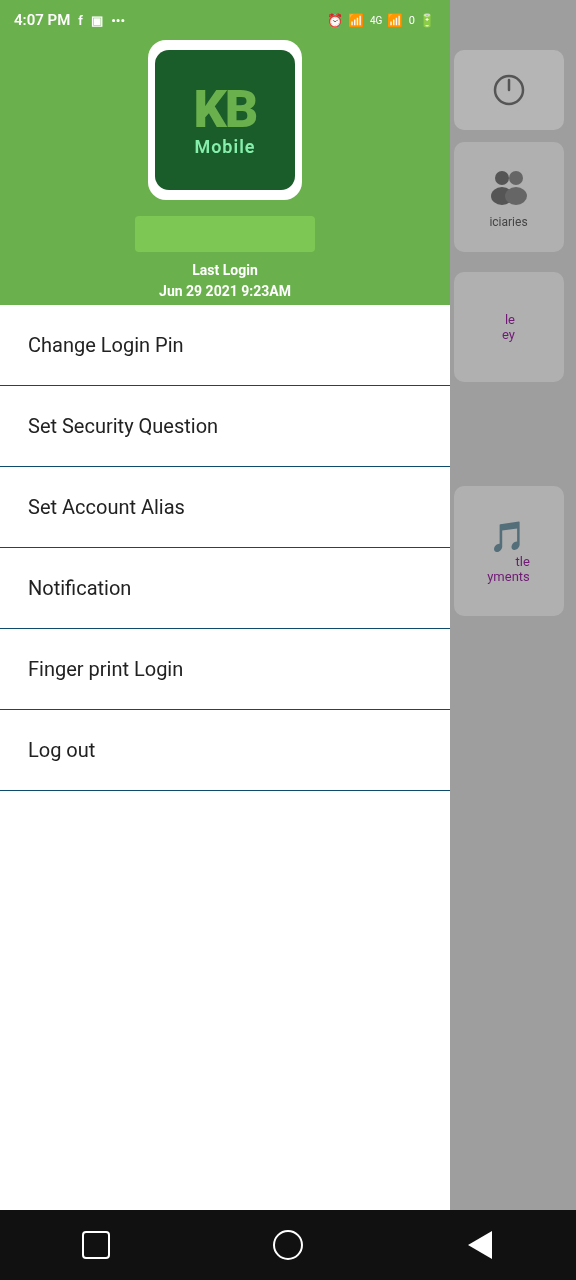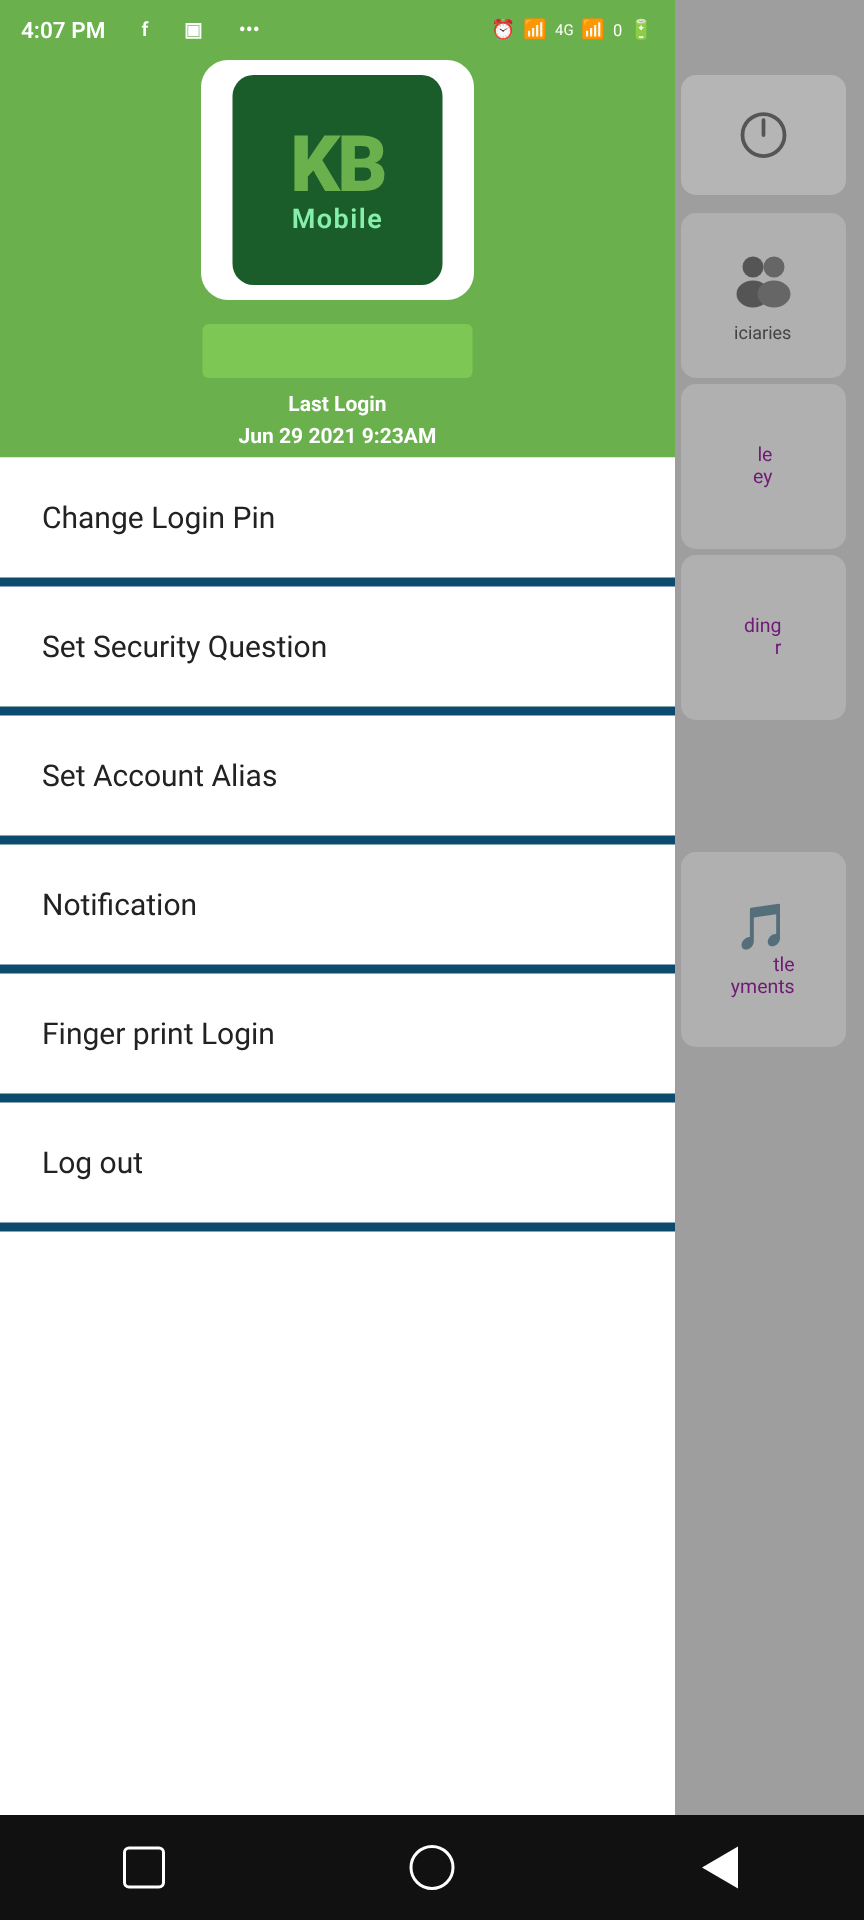--- a/index.html
+++ b/index.html
@@ -39,21 +39,21 @@
       align-items: center;
       padding-top: 10px;
       gap: 4px;
     }
 
     .right-item {
       width: 110px;
       height: 110px;
       background: #b0b0b0;
       border-radius: 10px;
-      margin-bottom: 0;
+      margin-bottom: 16px;
       display: flex;
       align-items: center;
       justify-content: center;
       color: #555;
       font-size: 12px;
       text-align: center;
     }
 
     .right-item-power {
       width: 110px;
@@ -84,21 +84,21 @@
       background: #6ab04c;
       height: 305px;
       display: flex;
       flex-direction: column;
       align-items: center;
       justify-content: flex-start;
       padding-top: 40px;
     }
 
     .logo-container {
-      width: 182px;
+      width: 154px;
       height: 160px;
       background: white;
       border-radius: 18px;
       display: flex;
       align-items: center;
       justify-content: center;
       margin-bottom: 16px;
     }
 
     .logo-inner {
@@ -150,21 +150,21 @@
     
     .menu-list {
       flex: 1;
       background: white;
       display: flex;
       flex-direction: column;
     }
 
     .menu-item {
       padding: 28px 28px;
-      border-bottom: 6px solid #0c4a6e;
+      border-bottom: 1px solid #0c4a6e;
       cursor: pointer;
       display: flex;
       align-items: flex-start;
     }
 
     .menu-item-text {
       font-size: 20px;
       color: #222;
       font-weight: 400;
     }
@@ -245,23 +245,20 @@
           <ellipse cx="32" cy="30" rx="11" ry="9" fill="#666"></ellipse>
         </svg>
       </div>
       <div style="font-size:12px;color:#444;">iciaries</div>
     </div>
   </div>
 
   <div class="right-item">
     <div class="rp-text">le<br>ey</div>
   </div>
-  <div class="right-item">
-    <div class="rp-text">ding<br>r</div>
-  </div>
   <div style="height:80px;"></div>
 
   <div class="right-item" style="height:130px;flex-direction:column;">
     <div style="font-size:30px;">🎵</div>
     <div class="rp-text">tle<br>yments</div>
   </div>
 </div>
 
 <div class="drawer">
 
@@ -299,21 +296,21 @@
     <div class="menu-item">
       <span class="menu-item-text">Finger print Login</span>
     </div>
     <div class="menu-item">
       <span class="menu-item-text">Log out</span>
     </div>
   </div>
 </div>
 
 <div style="position:absolute;top:0;left:0;width:450px;height:40px;background:#6ab04c;z-index:20;display:flex;align-items:center;justify-content:space-between;padding:0 14px;">
-  <div style="color:white;font-size:15px;font-weight:600;display:flex;align-items:center;gap:24px;">
+  <div style="color:white;font-size:15px;font-weight:600;display:flex;align-items:center;gap:8px;">
     <span>4:07 PM</span>
     <span style="font-size:13px;">f</span>
     <span style="font-size:13px;">▣</span>
     <span style="font-size:13px;">•••</span>
   </div>
   <div style="display:flex;align-items:center;gap:5px;">
     <span style="color:white;font-size:13px;">⏰</span>
     <span style="color:white;font-size:13px;">📶</span>
     <span style="color:white;font-size:10px;">4G</span>
     <span style="color:white;font-size:13px;">📶</span>

